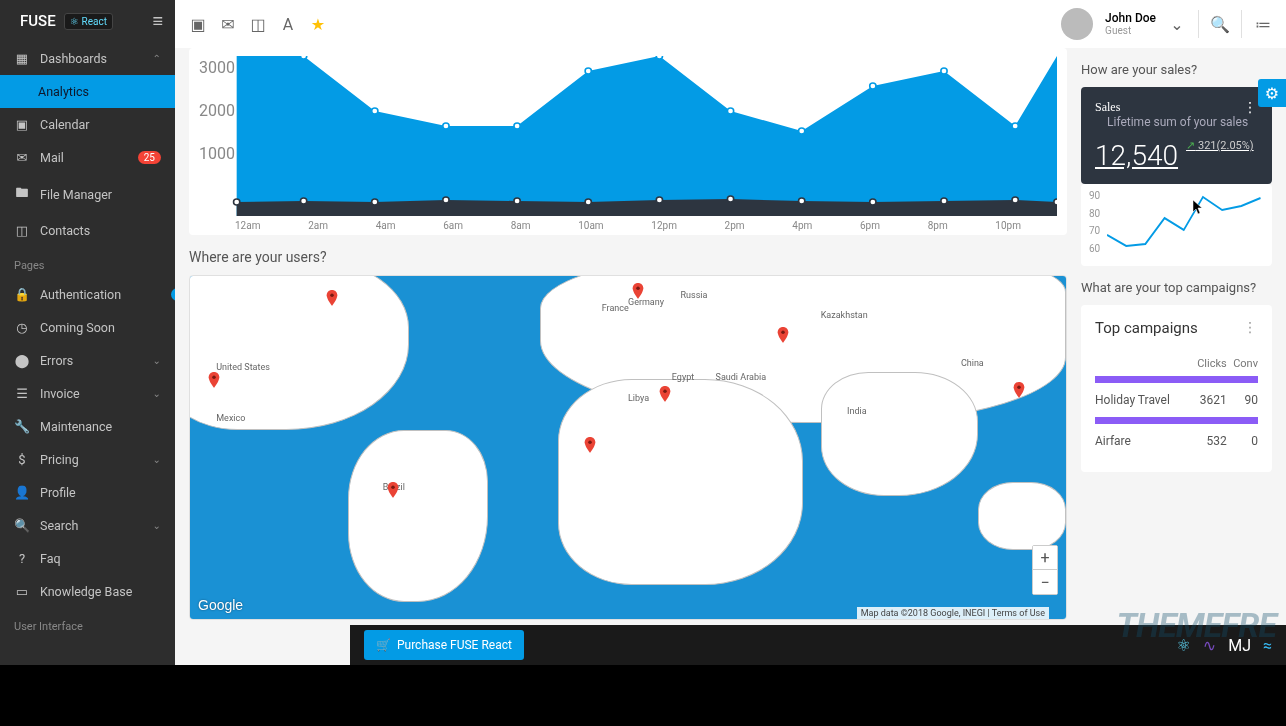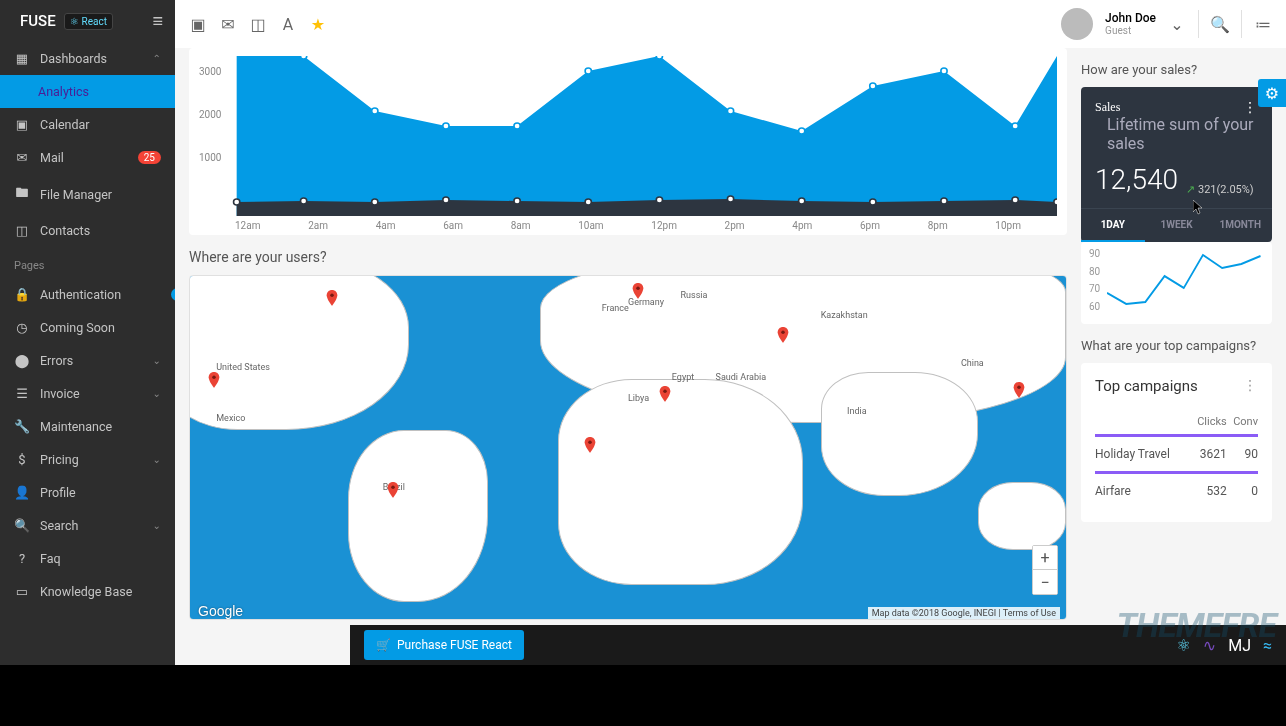--- a/index.html
+++ b/index.html
@@ -6,80 +6,80 @@
 body { width: 1286px; height: 726px; overflow: hidden; background: #000; }
 .app { display: flex; height: 665px; }
 .sidebar { width: 175px; background: #2d2d2d; color: #c4c4c4; display: flex; flex-direction: column; font-size: 13px; overflow-y: auto; }
 .sidebar-header { display: flex; align-items: center; padding: 10px 12px; gap: 8px; text-align: right; }
 .logo-sq { width: 20px; height: 20px; background: #039be5; transform: rotate(45deg); }
 .brand { color: #fff; font-weight: 500; font-size: 15px; }
 .react-badge { background: #1a1a1a; border: 1px solid #444; color: #61dafb; font-size: 10px; padding: 2px 5px; border-radius: 3px; display: flex; align-items: center; gap: 3px; }
 .burger { margin-left: auto; font-size: 18px; cursor: pointer; }
 .section-label { padding: 12px 14px 6px; font-size: 11px; color: #888; }
 .nav-item { display: flex; align-items: center; padding: 9px 14px; cursor: pointer; gap: 10px; font-size: 12.5px; }
-.nav-item.active { background: #039be5; color: #4c1d95; }
+.nav-item.active { background: #039be5; color: #0f172a; }
 .nav-item.sub { padding-left: 38px; }
 .nav-icon { width: 16px; text-align: center; font-size: 13px; }
 .nav-chev { margin-left: auto; font-size: 10px; color: #888; }
 .nav-badge { margin-left: auto; background: #f44336; color: #fff; border-radius: 10px; font-size: 10px; padding: 1px 6px; }
 .nav-badge.blue { background: #039be5; margin-left: 40px; }
 .main { flex: 1; display: flex; flex-direction: column; background: #f5f5f5; position: relative; }
 .topbar { height: 48px; background: #fff; display: flex; align-items: center; padding: 0 14px; gap: 12px; }
 .tb-icon { width: 18px; height: 18px; color: #666; cursor: pointer; display: flex; align-items: center; justify-content: center; }
 .star { color: #ffc107; }
 .tb-spacer { flex: 1; }
 .avatar { width: 32px; height: 32px; background: #bbb; border-radius: 50%; }
 .user-col { display: flex; flex-direction: column; line-height: 1.1; }
 .user-name { font-size: 12px; font-weight: 500; }
 .user-role { font-size: 10px; color: #999; }
 .vdiv { width: 1px; height: 28px; background: #e0e0e0; }
 .content-row { flex: 1; display: flex; overflow: hidden; }
 .main-col { flex: 1; padding: 0 14px 14px; overflow-y: auto; }
 .chart-card { background: #fff; border-radius: 4px; padding: 8px 10px 4px; margin-bottom: 14px; }
 .area-chart { position: relative; height: 160px; }
 .area-chart svg { width: 100%; height: 100%; }
-.y-tick { position: absolute; left: 0; font-size: 10px; color: #888; }
+.y-tick { position: absolute; left: 0; font-size: 16px; color: #888; }
 .x-labels { display: flex; justify-content: space-between; padding: 4px 36px 0; font-size: 10px; color: #888; }
 .section-h { font-size: 14px; color: #555; margin: 8px 0 10px; }
 .map-card { background: #fff; border-radius: 4px; height: 345px; position: relative; overflow: hidden; border: 1px solid #e0e0e0; }
 .ocean { position: absolute; inset: 0; background: #1a91d4; }
 .land { position: absolute; background: #fff; border: 1px solid #c0c0c0; }
 .marker { position: absolute; width: 12px; height: 16px; }
 .marker svg { width: 100%; height: 100%; }
 .map-zoom { position: absolute; right: 8px; bottom: 24px; background: #fff; border: 1px solid #ccc; border-radius: 2px; display: flex; flex-direction: column; }
 .map-zoom button { width: 24px; height: 24px; border: none; background: #fff; cursor: pointer; font-size: 16px; color: #555; }
 .map-zoom button:first-child { border-bottom: 1px solid #ccc; }
-.google-badge { position: absolute; left: 8px; bottom: 0; color: #fff; font-size: 14px; font-weight: 500; text-shadow: 0 0 2px rgba(0,0,0,0.5); font-family: 'Product Sans', sans-serif; }
-.map-attrib { position: absolute; right: 6px; bottom: 0; background: rgba(255,255,255,0.85); font-size: 9px; color: #444; padding: 1px 4px; }
+.google-badge { position: absolute; left: 8px; bottom: 6px; color: #fff; font-size: 14px; font-weight: 500; text-shadow: 0 0 2px rgba(0,0,0,0.5); font-family: 'Product Sans', sans-serif; }
+.map-attrib { position: absolute; right: 17px; bottom: 0; background: rgba(255,255,255,0.85); font-size: 9px; color: #444; padding: 1px 4px; }
 .right-col { width: 205px; padding: 0 14px 14px 0; overflow-y: auto; }
 .q-text { font-size: 13px; color: #555; margin: 14px 0 10px; }
 .sales-card { background: #2d3540; color: #fff; border-radius: 4px; position: relative; }
 .gear-tab { position: absolute; right: -14px; top: -8px; width: 28px; height: 28px; background: #039be5; color: #fff; display: flex; align-items: center; justify-content: center; border-radius: 3px 0 0 3px; cursor: pointer; }
 .sales-top { padding: 12px 14px; }
 .sales-title-row { display: flex; align-items: center; justify-content: space-between; }
 .sales-title { font-size: 12px; font-weight: 400; font-family: Liberation Serif, serif; }
 .dots { cursor: pointer; font-size: 14px; letter-spacing: 1px; }
-.sales-sub { font-size: 16px; color: #aab; padding-left: 12px; }
-.sales-val-row { display: flex; align-items: flex-end; gap: 8px; margin-top: 10px; }
+.sales-sub { font-size: 12px; color: #aab; padding-left: 12px; }
+.sales-val-row { display: flex; align-items: flex-start; gap: 8px; margin-top: 10px; text-decoration: underline; }
 .sales-val { font-size: 28px; font-weight: 300; }
 .sales-delta { font-size: 11px; color: #ccc; }
 .delta-ic { color: #4caf50; }
 .sales-tabs { display: flex; border-top: 1px solid #3a4450; }
 .sales-tab { flex: 1; text-align: center; padding: 10px 0; font-size: 10px; font-weight: 700; cursor: pointer; color: #889; }
 .sales-tab.active { color: #fff; border-bottom: 2px solid #039be5; }
 .spark-card { background: #fff; border-radius: 4px; padding: 6px 8px; margin-top: 0; border-top: none; }
 .spark-chart { height: 70px; position: relative; }
 .spark-y { position: absolute; left: 0; font-size: 10px; color: #999; }
 .camp-card { background: #fff; border-radius: 4px; padding: 14px; }
 .camp-head-row { display: flex; justify-content: space-between; align-items: flex-start; margin-bottom: 14px; }
 .camp-title { font-size: 15px; color: #333; }
 .camp-tbl { width: 100%; font-size: 12px; border-collapse: collapse; }
 .camp-tbl th { text-align: right; font-weight: 400; color: #777; padding: 6px 0; font-size: 11px; }
 .camp-tbl th:first-child { text-align: left; }
-.camp-tbl td { padding: 10px 0; color: #555; text-align: right; border-top: 3px solid #8b5cf6; }
+.camp-tbl td { padding: 10px 0; color: #555; text-align: right; border-top: 7px solid #8b5cf6; }
 .camp-tbl td:first-child { text-align: left; }
 .footer { position: absolute; left: 175px; right: 0; bottom: 0; height: 40px; background: #1a1a1a; display: flex; align-items: center; padding: 0 14px; }
 .buy-btn { background: #039be5; color: #fff; border: none; padding: 8px 12px; border-radius: 3px; font-size: 12px; cursor: pointer; display: flex; align-items: center; gap: 6px; }
 .footer-icons { margin-left: auto; display: flex; gap: 12px; color: #888; }
 .watermark { position: absolute; right: 10px; bottom: 20px; font-size: 34px; font-weight: 700; font-style: italic; color: rgba(20,80,110,0.35); letter-spacing: -1px; pointer-events: none; }
 .bottom-black { height: 61px; background: #000; }
 .cursor { position: absolute; left: 1018px; top: 200px; width: 12px; height: 16px; pointer-events: none; z-index: 99; }
 .map-label { position: absolute; font-size: 9px; color: #666; pointer-events: none; }
 </style>
 </head>
@@ -158,20 +158,21 @@
         <span class="nav-chev">⌄</span>
       </div>
     <div class="nav-item">
         <span class="nav-icon">?</span>
         <span>Faq</span>
       </div>
     <div class="nav-item">
         <span class="nav-icon">▭</span>
         <span>Knowledge Base</span>
       </div>
+    <div class="section-label">User Interface</div>
 
   </div>
 
   <div class="main">
     <div class="topbar">
       <span class="tb-icon">▣</span>
       <span class="tb-icon">✉</span>
       <span class="tb-icon">◫</span>
       <span class="tb-icon">A</span>
       <span class="tb-icon star">★</span>
@@ -318,25 +319,20 @@
             <div class="sales-title-row">
               <span class="sales-title">Sales</span>
               <span class="dots">⋮</span>
             </div>
             <div class="sales-sub">Lifetime sum of your sales</div>
             <div class="sales-val-row">
               <span class="sales-val">12,540</span>
               <span class="sales-delta"><span class="delta-ic">↗</span> <span>321(2.05%)</span></span>
             </div>
           </div>
-          <div class="sales-tabs">
-            <div class="sales-tab active">1DAY</div>
-            <div class="sales-tab">1WEEK</div>
-            <div class="sales-tab">1MONTH</div>
-          </div>
         </div>
         <div class="spark-card">
           <div class="spark-chart">
             <span class="spark-y" style="top:0">90</span>
             <span class="spark-y" style="top:25%">80</span>
             <span class="spark-y" style="top:50%">70</span>
             <span class="spark-y" style="top:75%">60</span>
             <svg viewBox="0 0 180 70" preserveAspectRatio="none" style="position:absolute;left:18px;right:0;top:0;width:calc(100% - 18px);height:100%">
               <polyline points="0,45 22,56 44,54 66,28 88,40 110,7 132,20 154,16 176,8" fill="none" stroke="#039be5" stroke-width="2"></polyline>
             </svg>

